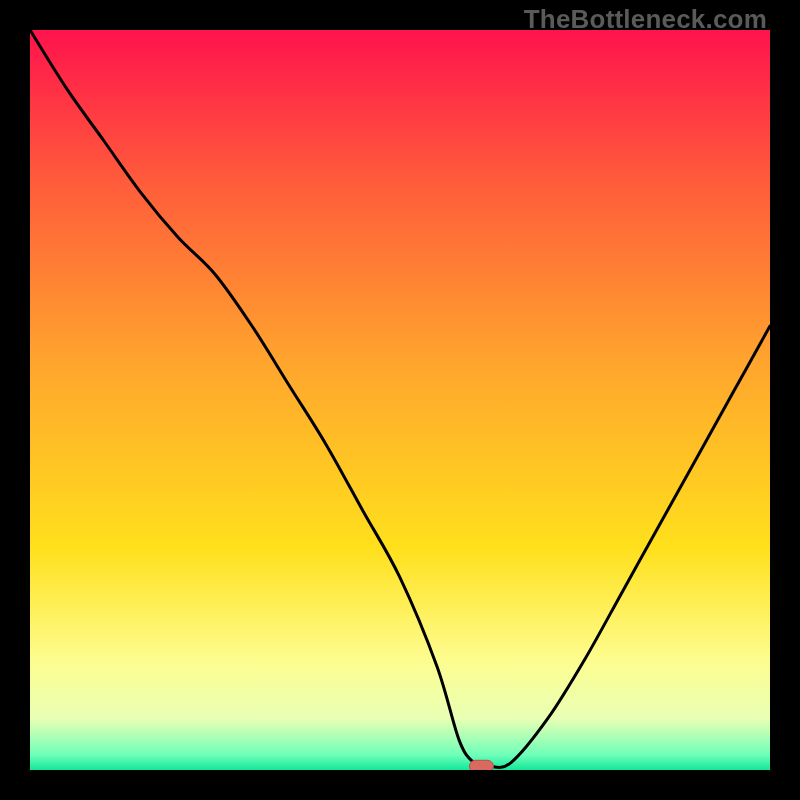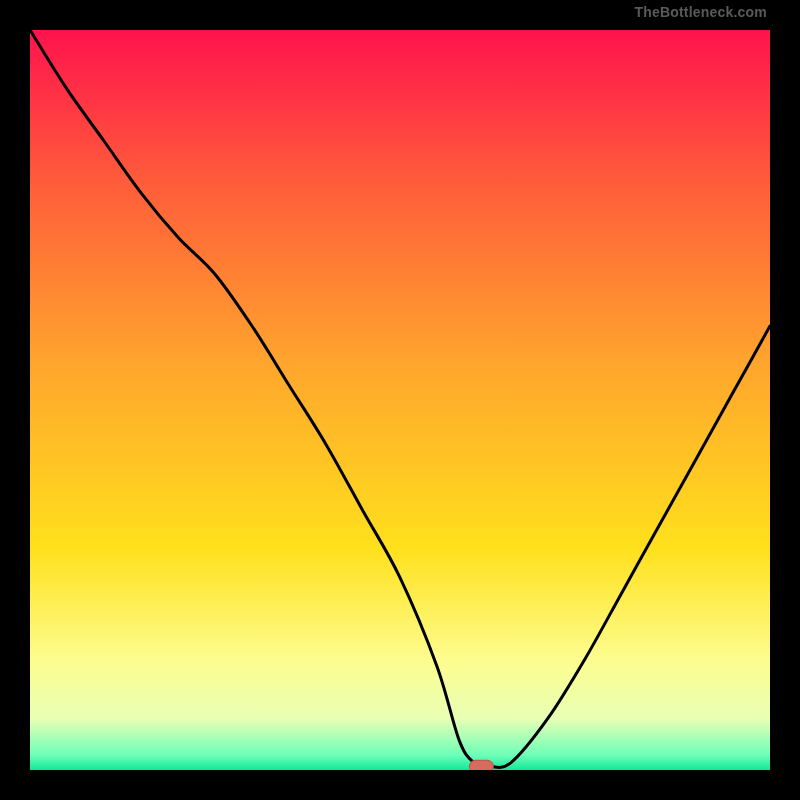--- a/index.html
+++ b/index.html
@@ -23,21 +23,21 @@
   }
   .svg-layer {
     position: absolute;
     inset: 0;
   }
   .watermark {
     position: absolute;
     top: 4px;
     right: 33px;
     font-family: Arial, Helvetica, sans-serif;
-    font-size: 14px;
+    font-size: 26px;
     font-weight: 600;
     color: #5a5a5a;
     letter-spacing: 0.2px;
   }
 </style>
 </head>
 <body>
 
 <div class="frame">
 

